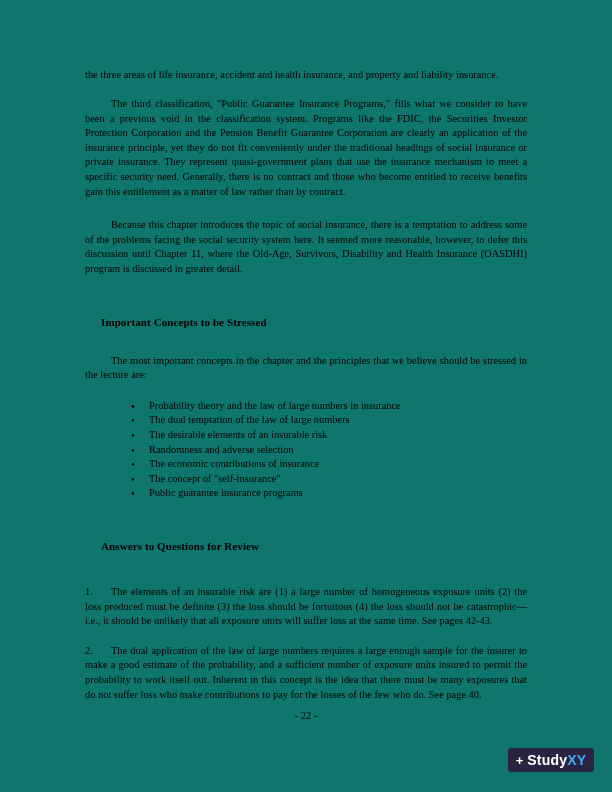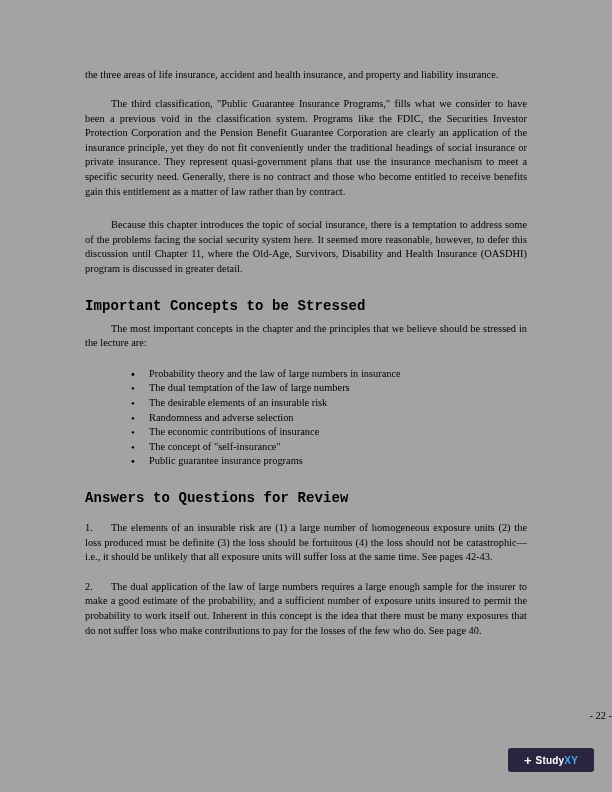--- a/index.html
+++ b/index.html
@@ -14,21 +14,21 @@
     color: #000000;
     position: relative;
     overflow: hidden;
   }
   .page {
     position: absolute;
     left: 0;
     top: 0;
     width: 612px;
     height: 792px;
-    background: #a3a3a3;
+    background: #0f766e;
   }
   .content {
     position: absolute;
     left: 85px;
     top: 68px;
     width: 442px;
   }
   p.body-par {
     margin: 0 0 0 0;
     font-size: 10.4px;
@@ -36,23 +36,23 @@
     text-align: justify;
     text-justify: inter-word;
   }
   p.indent {
     text-indent: 26px;
   }
   .gap-sm { height: 14.5px; }
   .gap-md { height: 19px; }
   .gap-lg { height: 22px; }
   h2.section-head {
-    margin: 0;
-    font-family: Liberation Mono, monospace;
-    font-size: 14px;
+    margin: 16px;
+    font-family: Liberation Serif, serif;
+    font-size: 11px;
     font-weight: bold;
     line-height: 14px;
     letter-spacing: 0.1px;
   }
   ul.bullets {
     list-style: none;
     margin: 0;
     padding: 0;
   }
   ul.bullets li {
@@ -73,21 +73,21 @@
   }
   .answer-num {
     display: inline-block;
     width: 26px;
   }
   .page-number {
     position: absolute;
     left: 0;
     top: 710px;
     width: 612px;
-    text-align: right;
+    text-align: center;
     font-size: 10.4px;
   }
   .watermark {
     position: absolute;
     left: 508px;
     top: 748px;
     width: 86px;
     height: 24px;
     background: #2b2440;
     border-radius: 3px;
@@ -98,21 +98,21 @@
   }
   .watermark .plus {
     color: #ffffff;
     font-family: "Liberation Sans", sans-serif;
     font-size: 13px;
     line-height: 13px;
     font-weight: bold;
   }
   .watermark .wm-text {
     font-family: "Liberation Sans", sans-serif;
-    font-size: 10px;
+    font-size: 14px;
     font-weight: bold;
     color: #ffffff;
     letter-spacing: 0.2px;
   }
   .watermark .wm-text .accent {
     color: #3fa9f5;
   }
 </style>
 </head>
 <body>

